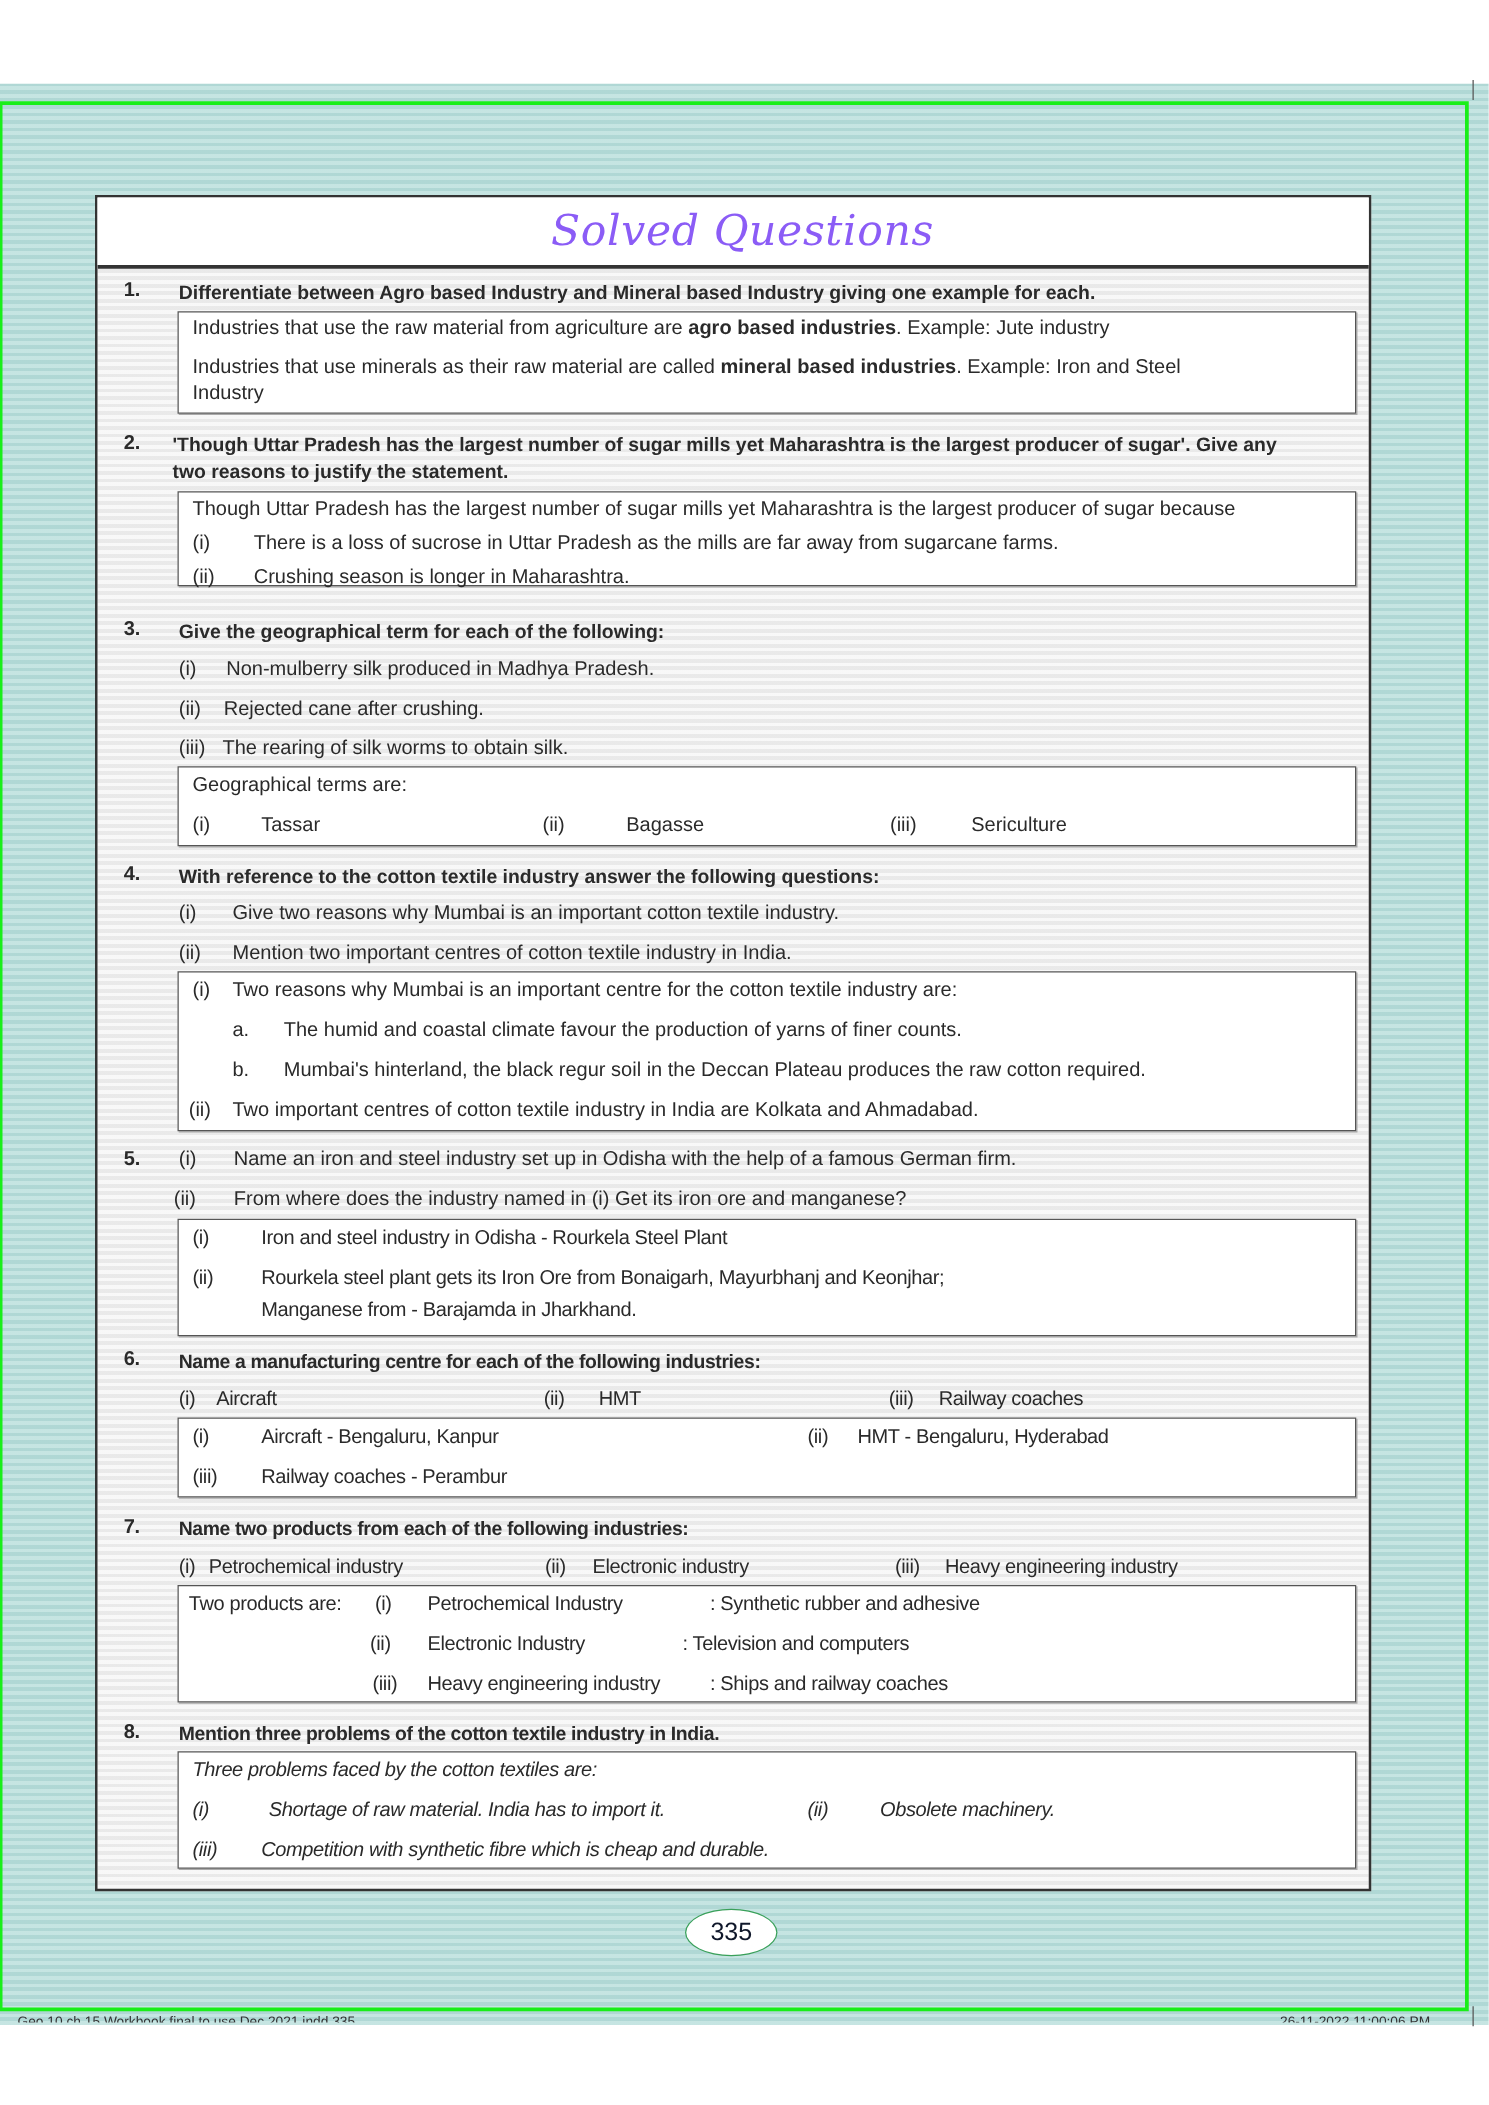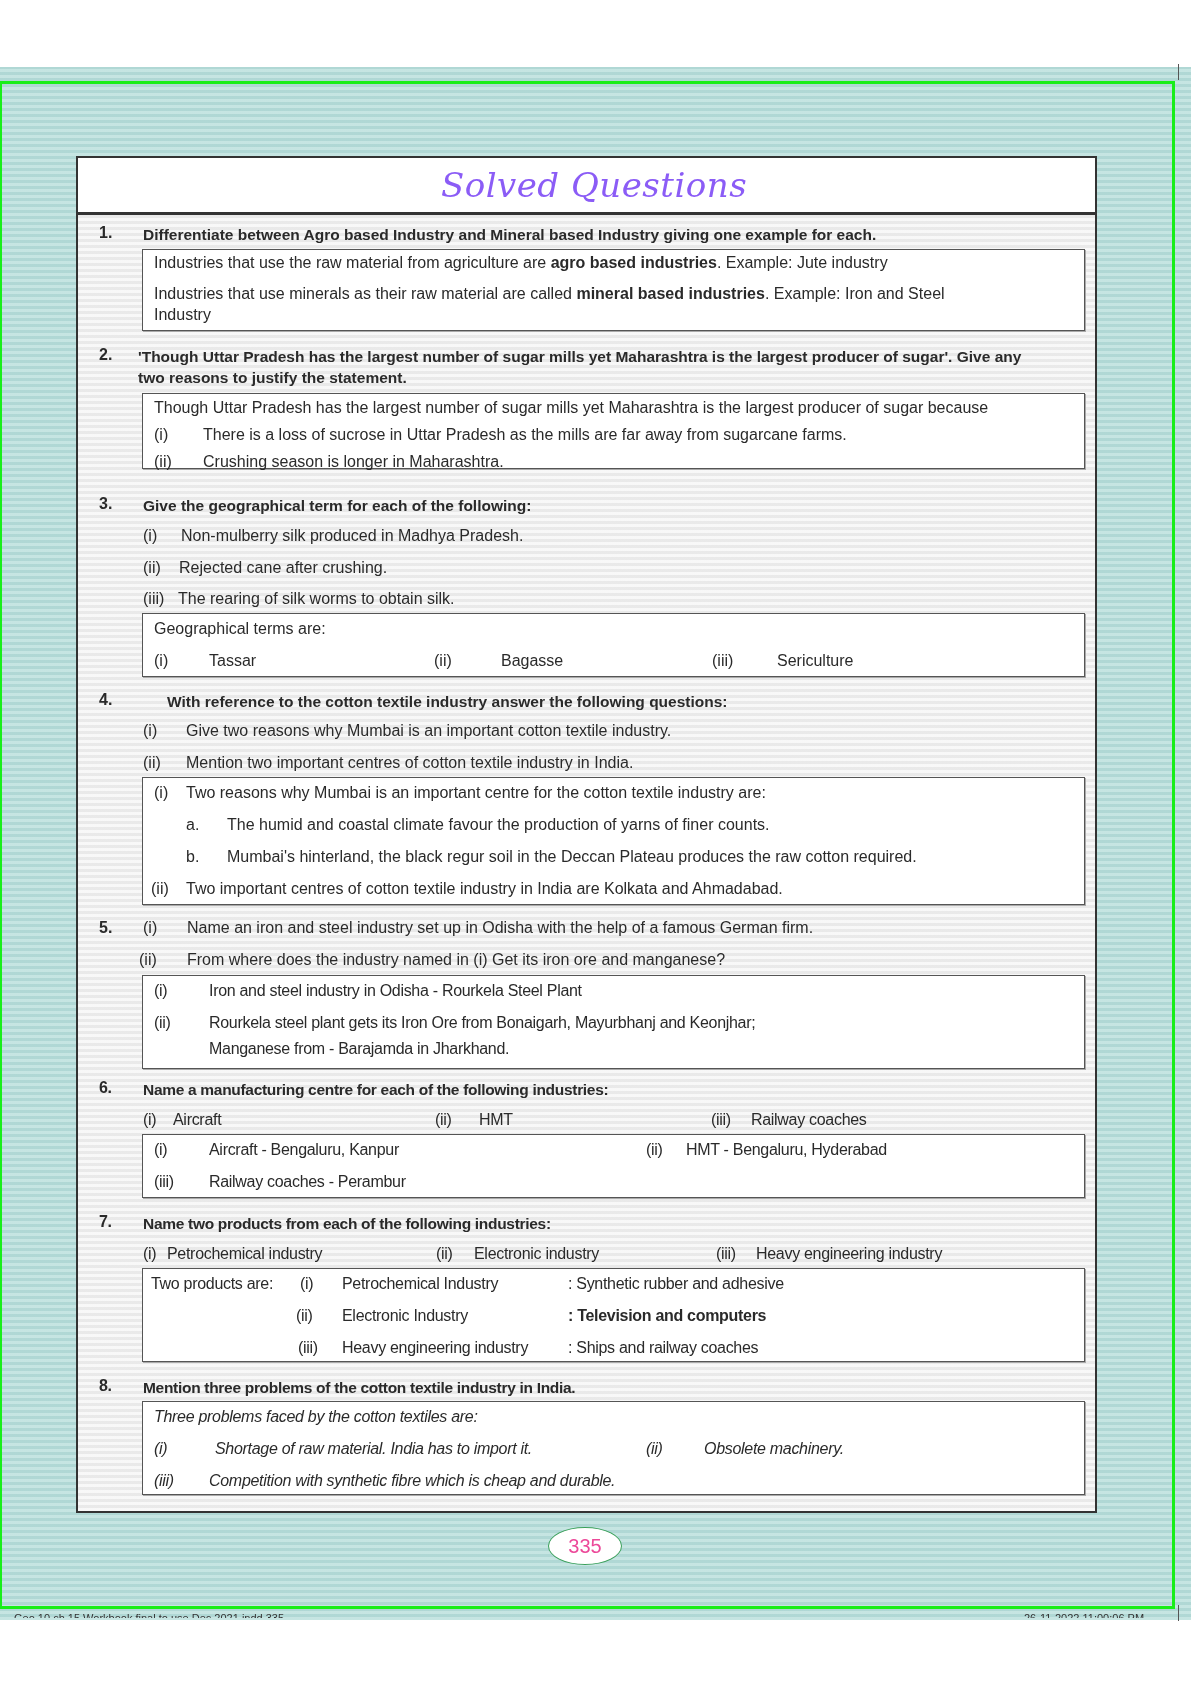--- a/index.html
+++ b/index.html
@@ -41,21 +41,21 @@
     position: absolute; left: 64px; width: 943px; background: #ffffff;
     border: 1.5px solid #555; box-shadow: 1px 1px 0 #aaa;
   }
   .box .line { font-size: 16px; }
   .narrow { font-family: "Liberation Sans Narrow", "Liberation Sans", sans-serif; letter-spacing: -0.3px; }
   b.hl { font-weight: bold; }
 
   .page-num {
     position: absolute; left: 548px; top: 1527px; width: 74px; height: 38px;
     border: 1.5px solid #3aa05a; border-radius: 50%; background: #ffffff;
-    display: flex; align-items: center; justify-content: center; font-size: 20px; color: #ec4899;
+    display: flex; align-items: center; justify-content: center; font-size: 20px; color: #0f172a;
   }
   .slug { position: absolute; top: 1612px; font-size: 11px; color: #333; height: 6px; overflow: hidden; line-height: 12px; }
 </style>
 </head>
 <body>
 
 <div class="bleed"></div>
 <div class="trim-line"></div>
 <div class="crop-mark" style="left:1178px; top:64px; height:16px;"></div>
 <div class="crop-mark" style="left:1178px; top:1605px; height:16px;"></div>
@@ -108,21 +108,21 @@
       <div class="line" style="left:11px; top:38px;">(i)</div>
       <div class="line" style="left:66px; top:38px;">Tassar</div>
       <div class="line" style="left:291px; top:38px;">(ii)</div>
       <div class="line" style="left:358px; top:38px;">Bagasse</div>
       <div class="line" style="left:569px; top:38px;">(iii)</div>
       <div class="line" style="left:634px; top:38px;">Sericulture</div>
     </div>
 
     <div class="q" style="top:476px;">
       <span class="q-num">4.</span>
-      <span class="q-text" style="top:0;margin-left:24px;">With reference to the cotton textile industry answer the following questions:</span>
+      <span class="q-text" style="top:0;">With reference to the cotton textile industry answer the following questions:</span>
     </div>
     <div class="line" style="left:65px; top:507px;">(i)</div>
     <div class="line" style="left:108px; top:507px;">Give two reasons why Mumbai is an important cotton textile industry.</div>
     <div class="line" style="left:65px; top:539px;">(ii)</div>
     <div class="line" style="left:108px; top:539px;">Mention two important centres of cotton textile industry in India.</div>
     <div class="box" style="top:562px; height:128px;">
       <div class="line" style="left:11px; top:6px;">(i)</div>
       <div class="line" style="left:43px; top:6px;">Two reasons why Mumbai is an important centre for the cotton textile industry are:</div>
       <div class="line" style="left:43px; top:38px;">a.</div>
       <div class="line" style="left:84px; top:38px;">The humid and coastal climate favour the production of yarns of finer counts.</div>
@@ -176,21 +176,21 @@
     <div class="line narrow" style="left:396px; top:1030px;">Electronic industry</div>
     <div class="line narrow" style="left:638px; top:1030px;">(iii)</div>
     <div class="line narrow" style="left:678px; top:1030px;">Heavy engineering industry</div>
     <div class="box" style="top:1053px; height:94px;">
       <div class="line narrow" style="left:8px; top:6px;">Two products are:</div>
       <div class="line narrow" style="left:157px; top:6px;">(i)</div>
       <div class="line narrow" style="left:199px; top:6px;">Petrochemical Industry</div>
       <div class="line narrow" style="left:425px; top:6px;">:  Synthetic rubber and adhesive</div>
       <div class="line narrow" style="left:153px; top:38px;">(ii)</div>
       <div class="line narrow" style="left:199px; top:38px;">Electronic Industry</div>
-      <div class="line narrow" style="left:425px; top:38px;font-weight:bold;">:  Television and computers</div>
+      <div class="line narrow" style="left:403px; top:38px;">:  Television and computers</div>
       <div class="line narrow" style="left:155px; top:70px;">(iii)</div>
       <div class="line narrow" style="left:199px; top:70px;">Heavy engineering industry</div>
       <div class="line narrow" style="left:425px; top:70px;">:  Ships and railway coaches</div>
     </div>
 
     <div class="q narrow" style="top:1162px;">
       <span class="q-num">8.</span>
       <span class="q-text" style="top:0;">Mention three problems of the cotton textile industry in India.</span>
     </div>
     <div class="box" style="top:1186px; height:94px;font-style:italic;">

